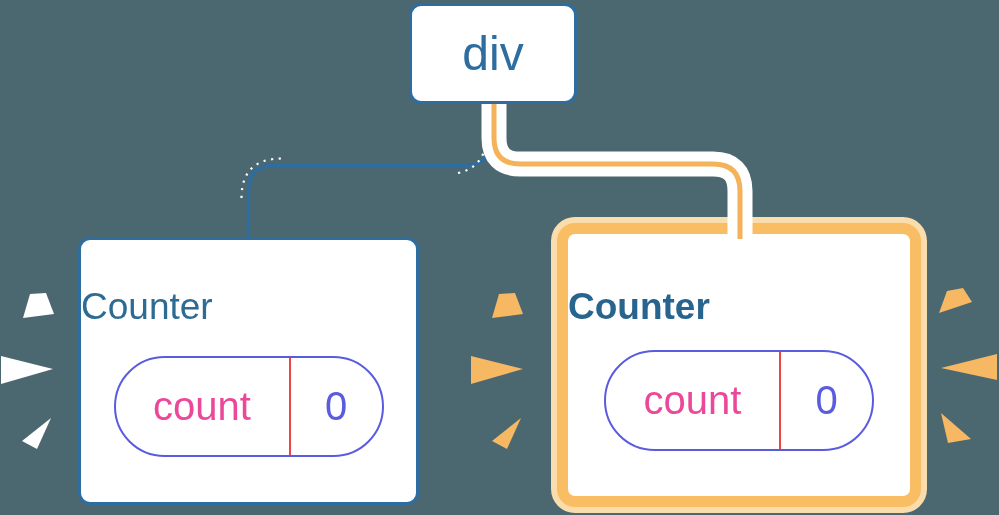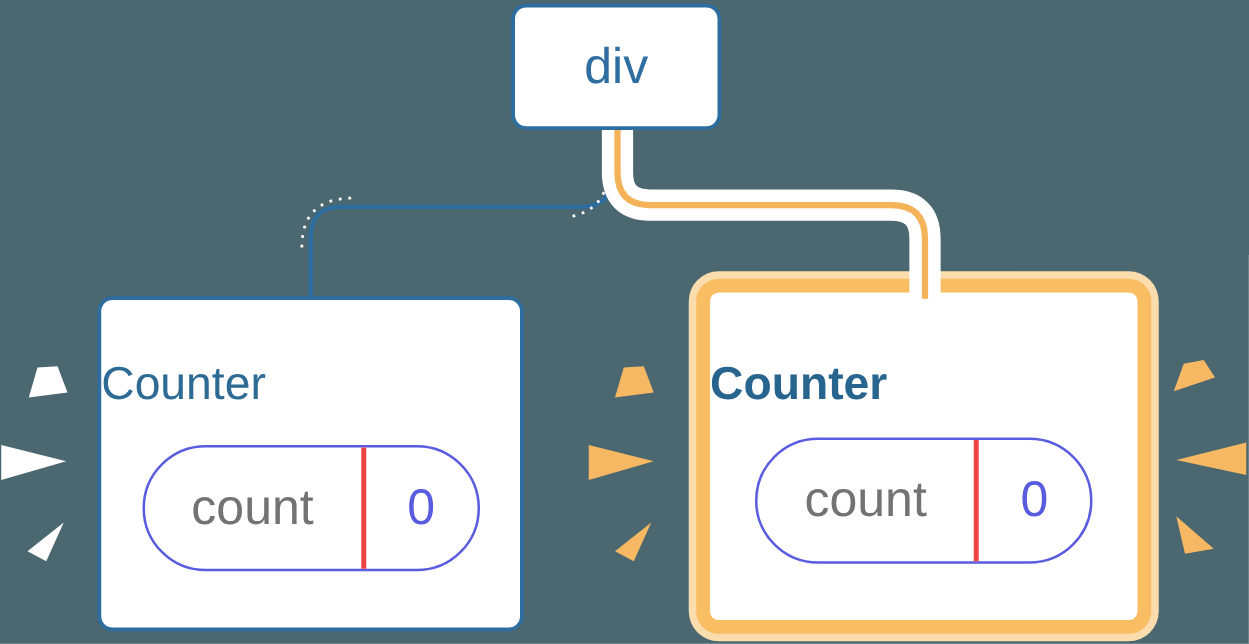--- a/index.html
+++ b/index.html
@@ -17,21 +17,21 @@
   .node{
     position:absolute;
     background:#ffffff;
     box-sizing:border-box;
   }
   .root-node{
     left:409px;top:3px;width:168px;height:101px;
     border:3.5px solid #2e6d9f;border-radius:12px;
     z-index:3;
     display:flex;align-items:center;justify-content:center;
-    font-size:40px;color:#2e6d9f;font-weight:500;
+    font-size:48px;color:#2e6d9f;font-weight:500;
   }
   .counter-left{
     left:78px;top:237px;width:341px;height:268px;
     border:3.5px solid #2e6d9f;border-radius:12px;
     z-index:3;
   }
   .counter-right{
     left:557px;top:223px;width:364px;height:284px;
     border:11px solid #f9bd64;border-radius:18px;
     box-shadow:0 0 0 6px #fbdcad;
@@ -49,23 +49,23 @@
     position:absolute;left:50%;transform:translateX(-50%);
     top:116px;
     width:270px;height:101px;
     border:2px solid #5a5ce0;border-radius:52px;
     background:#ffffff;
     display:flex;align-items:stretch;
     box-sizing:border-box;
   }
   .pill-key{
     flex:0 0 173px;
-    border-right:4px solid #ef4444;
+    border-right:2px solid #ef4444;
     display:flex;align-items:center;justify-content:center;
-    font-size:40px;color:#737373;text-align:right;
+    font-size:40px;color:#ec4899;text-align:right;
   }
   .pill-value{
     flex:1;
     display:flex;align-items:center;justify-content:center;
     font-size:40px;color:#5a5ce0;
   }
 </style>
 </head>
 <body>
 

